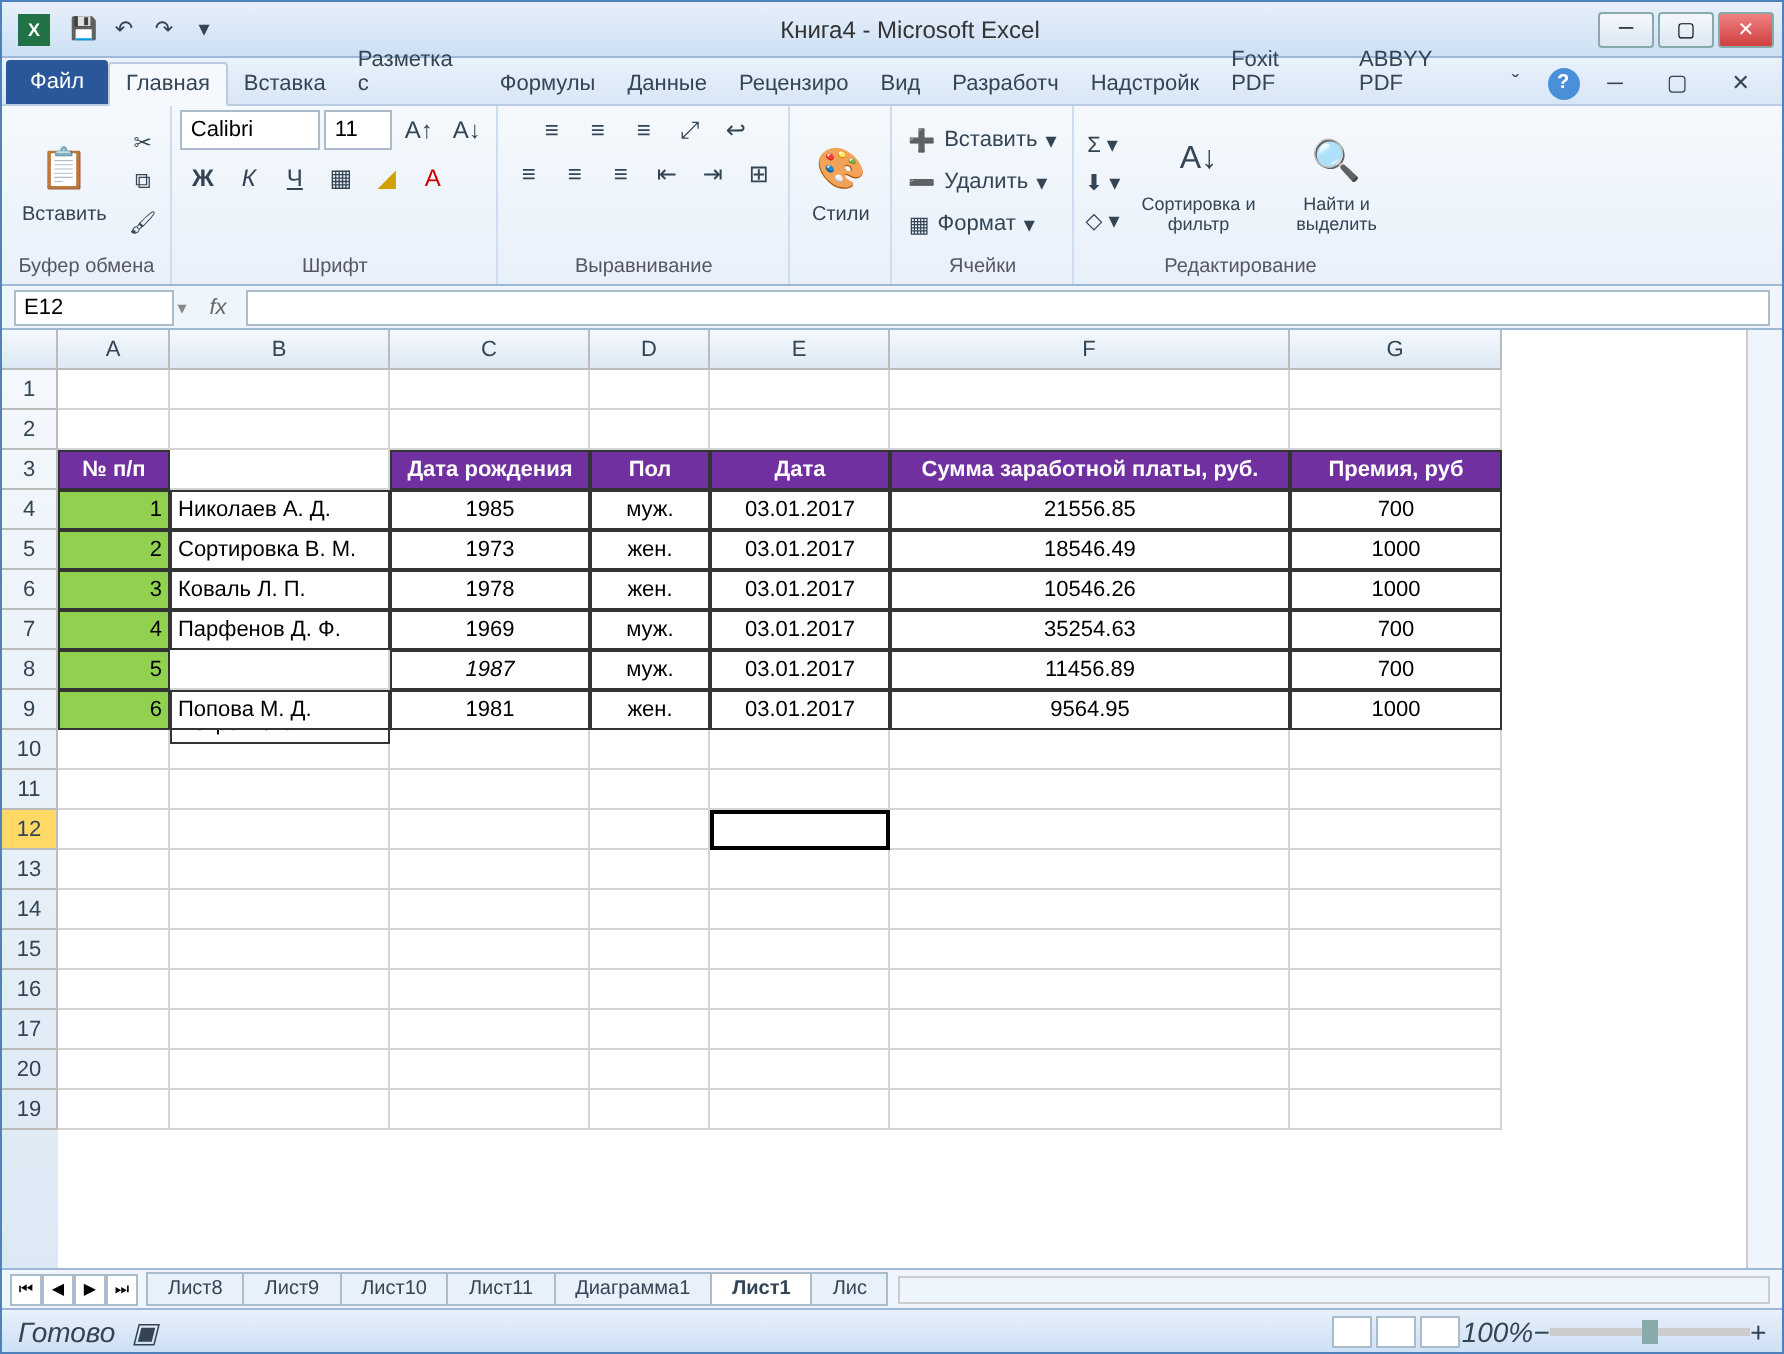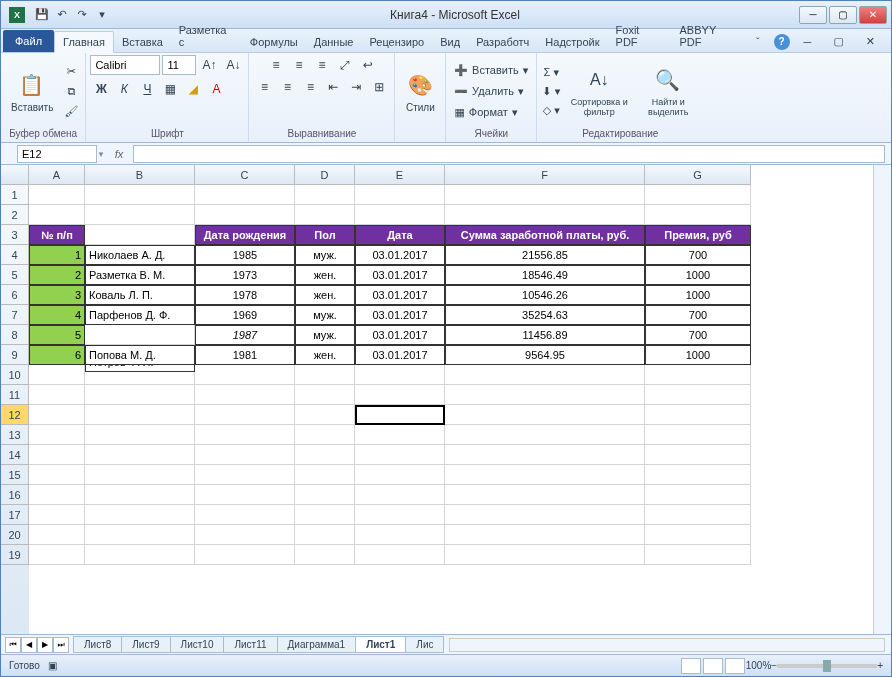--- a/index.html
+++ b/index.html
@@ -37,21 +37,21 @@
 .font-row { display: flex; gap: 2px; margin-bottom: 2px; }
 .font-combo { width: 70px; height: 20px; border: 1px solid #abc; background: #fff; font-size: 11px; padding: 4px 4px; display: flex; align-items: center; }
 .size-combo { width: 34px; height: 20px; border: 1px solid #abc; background: #fff; font-size: 11px; padding: 0 4px; display: flex; align-items: center; }
 .btn-row { display: flex; gap: 1px; }
 .rbtn { width: 22px; height: 20px; display: flex; align-items: center; justify-content: center; font-size: 12px; color: #345; border: 1px solid transparent; }
 .col-block { display: flex; flex-direction: column; gap: 1px; }
 .cell-btn { height: 20px; display: flex; align-items: center; gap: 4px; font-size: 11px; color: #345; padding: 0 4px; }
 
 
 .formula-bar { height: 22px; border-bottom: 1px solid #a0b8d8; display: flex; align-items: center; background: #eef5fc; }
-.name-box { width: 80px; height: 18px; border: 1px solid #abc; background: #fff; margin-left: 16px; font-size: 11px; padding: 0 4px; display: flex; align-items: center; }
+.name-box { width: 80px; height: 18px; border: 1px solid #abc; background: #fff; margin-left: 6px; font-size: 11px; padding: 0 4px; display: flex; align-items: center; }
 .fx-btn { width: 20px; height: 18px; display: flex; align-items: center; justify-content: center; font-style: italic; font-size: 11px; color: #666; margin: 0 4px; }
 .formula-input { flex: 1; height: 18px; border: 1px solid #abc; background: #fff; margin-right: 6px; }
 
 
 .grid-area { flex: 1; display: flex; overflow: hidden; background: #fff; position: relative; }
 .corner { width: 28px; height: 20px; background: linear-gradient(#f4f8fc,#dce8f4); border-right: 1px solid #bbb; border-bottom: 1px solid #bbb; }
 .col-headers { height: 20px; display: flex; background: linear-gradient(#f4f8fc,#dce8f4); }
 .col-h { border-right: 1px solid #bbb; border-bottom: 1px solid #bbb; display: flex; align-items: center; justify-content: center; font-size: 11px; color: #345; }
 .row-headers { width: 28px; display: flex; flex-direction: column; background: linear-gradient(#f4f8fc,#dce8f4); }
 .row-h { height: 20px; border-right: 1px solid #bbb; border-bottom: 1px solid #bbb; display: flex; align-items: center; justify-content: center; font-size: 11px; color: #345; }
@@ -66,21 +66,21 @@
 
 
 .sheet-tabs { height: 20px; background: #eef5fc; border-top: 1px solid #a0b8d8; display: flex; align-items: center; font-size: 10px; }
 .nav-btns { display: flex; margin: 0 4px; }
 .nav-btn { width: 16px; height: 16px; border: 1px solid #abc; background: #fff; display: flex; align-items: center; justify-content: center; font-size: 8px; }
 .stab { padding: 2px 10px; background: #e8f0fa; border: 1px solid #abc; color: #345; margin-right: -1px; }
 .stab.active { background: #fff; font-weight: bold; }
 .hscroll { flex: 1; height: 14px; margin: 0 6px; background: #eef5fc; border: 1px solid #ccc; }
 
 
-.status-bar { height: 22px; background: linear-gradient(#e8f0fa,#cde0f5); border-top: 1px solid #a0b8d8; display: flex; align-items: center; font-size: 10px; color: #345; padding: 0 8px; }
+.status-bar { height: 22px; background: linear-gradient(#e8f0fa,#cde0f5); border-top: 1px solid #a0b8d8; display: flex; align-items: center; font-size: 14px; color: #345; padding: 0 8px; font-style: italic; }
 .status-bar .spacer { flex: 1; }
 .view-btn { width: 20px; height: 16px; border: 1px solid #abc; background: #fff; margin: 0 1px; }
 .zoom { display: flex; align-items: center; gap: 0; margin-left: 0; }
 .zoom-slider { width: 100px; height: 4px; background: #ccc; position: relative; }
 .zoom-thumb { position: absolute; width: 8px; height: 12px; background: #8aa; top: -4px; left: 46px; }
 </style>
 </head>
 <body>
 
 <div class="window">
@@ -413,21 +413,21 @@
             <div class="cell th" style="left: 416px; top: 40px; width: 200px;">Сумма заработной платы, руб.</div>
             <div class="cell th" style="left: 616px; top: 40px; width: 106px;">Премия, руб</div>
             <div class="cell td num" style="left: 0px; top: 60px; width: 56px;">1</div>
             <div class="cell td" style="left: 56px; top: 60px; width: 110px;">Николаев А. Д.</div>
             <div class="cell td ctr" style="left: 166px; top: 60px; width: 100px;">1985</div>
             <div class="cell td ctr" style="left: 266px; top: 60px; width: 60px;">муж.</div>
             <div class="cell td ctr" style="left: 326px; top: 60px; width: 90px;">03.01.2017</div>
             <div class="cell td ctr" style="left: 416px; top: 60px; width: 200px;">21556.85</div>
             <div class="cell td ctr" style="left: 616px; top: 60px; width: 106px;">700</div>
             <div class="cell td num" style="left: 0px; top: 80px; width: 56px;">2</div>
-            <div class="cell td" style="left: 56px; top: 80px; width: 110px;">Разметка В. М.</div>
+            <div class="cell td" style="left: 56px; top: 80px; width: 110px;">Сортировка В. М.</div>
             <div class="cell td ctr" style="left: 166px; top: 80px; width: 100px;">1973</div>
             <div class="cell td ctr" style="left: 266px; top: 80px; width: 60px;">жен.</div>
             <div class="cell td ctr" style="left: 326px; top: 80px; width: 90px;">03.01.2017</div>
             <div class="cell td ctr" style="left: 416px; top: 80px; width: 200px;">18546.49</div>
             <div class="cell td ctr" style="left: 616px; top: 80px; width: 106px;">1000</div>
             <div class="cell td num" style="left: 0px; top: 100px; width: 56px;">3</div>
             <div class="cell td" style="left: 56px; top: 100px; width: 110px;">Коваль Л. П.</div>
             <div class="cell td ctr" style="left: 166px; top: 100px; width: 100px;">1978</div>
             <div class="cell td ctr" style="left: 266px; top: 100px; width: 60px;">жен.</div>
             <div class="cell td ctr" style="left: 326px; top: 100px; width: 90px;">03.01.2017</div>

